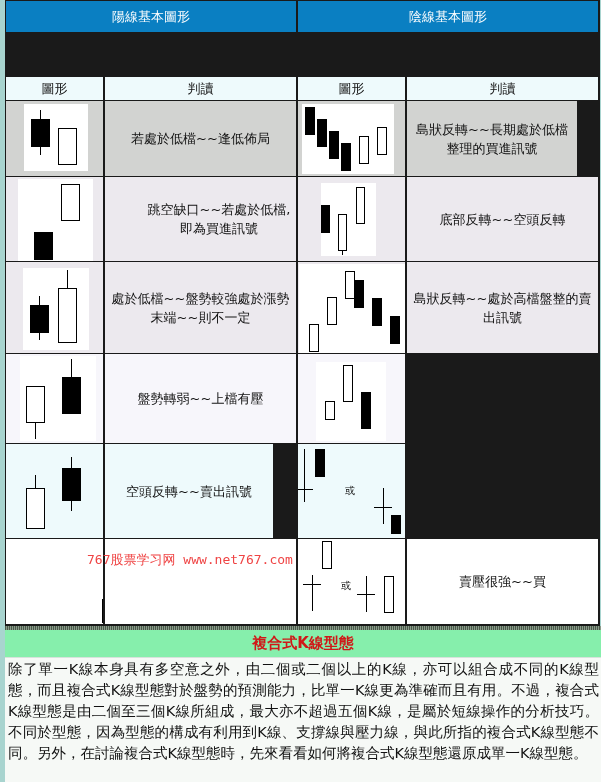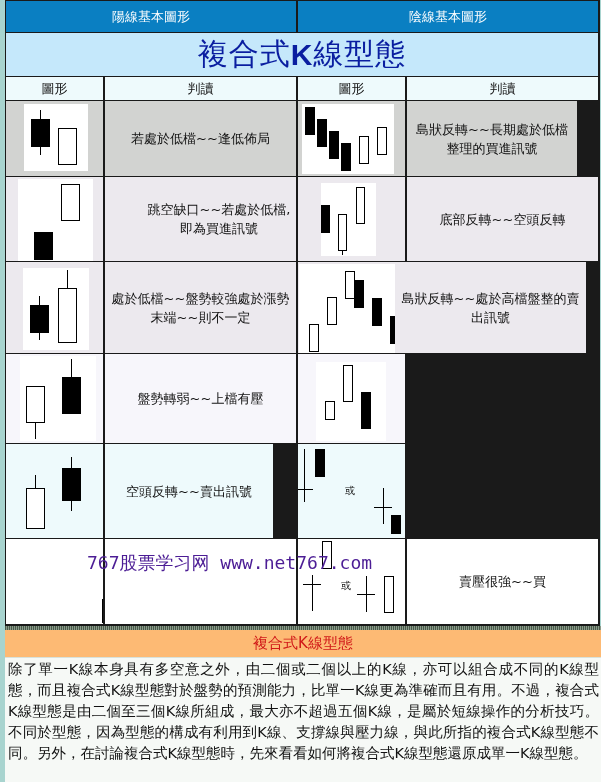--- a/index.html
+++ b/index.html
@@ -24,42 +24,37 @@
   .picbox { position: absolute; background: #ffffff; }
 
   
   .c { position: absolute; }
   .body-b { position: absolute; background: #000; }
   .body-w { position: absolute; background: #fff; border: 1px solid #000; }
   .wick { position: absolute; width: 1px; background: #000; }
   .hline { position: absolute; height: 1px; background: #000; }
   .or { position: absolute; font-size: 10px; color: #111; }
 
-  .watermark { position: absolute; left: 87px; top: 551px; color: #4c1d95; font-family: "DejaVu Sans Mono", "Liberation Mono", monospace; font-size: 18px; white-space: nowrap; letter-spacing: 0px; }
+  .watermark { position: absolute; left: 87px; top: 551px; color: #ef4444; font-family: "DejaVu Sans Mono", "Liberation Mono", monospace; font-size: 13px; white-space: nowrap; letter-spacing: 0px; }
 
   
   .sepbar { position: absolute; left: 5px; top: 626px; width: 596px; height: 4px; background: repeating-linear-gradient(90deg, #4a5a4a 0 1px, #8a9a8a 1px 2px); }
-  .bottom-title { position: absolute; left: 5px; top: 630px; width: 596px; height: 27px; background: #fdba74; color: #d01818; font-size: 15px; font-weight: normal; display: flex; align-items: center; justify-content: center; }
+  .bottom-title { position: absolute; left: 5px; top: 630px; width: 596px; height: 27px; background: #86efac; color: #d01818; font-size: 15px; font-weight: bold; display: flex; align-items: center; justify-content: center; }
   .para { position: absolute; left: 5px; top: 657px; width: 596px; height: 141px; background: #f6f9f6; color: #111; font-size: 14.5px; line-height: 21px; padding: 1px 2px 0 3px; text-align: justify; border-top: 1px solid #d8e2dc; }
 </style>
 </head>
 <body>
 
 <div class="frame"></div>
 
 <div class="grid">
 
   <div class="cell hdr" style="left:293px;top:1px;width:300px;height:31px;">陰線基本圖形</div>
   <div class="cell hdr" style="left:1px;top:1px;width:290px;height:31px;">陽線基本圖形</div>
 
-  <div class="cell title" style="left:1px;top:33px;width:592px;height:43px;">
-    <span>複合式</span>
-      <b>K</b>
-      <span>線型態</span>
-  </div>
 
   <div class="cell sub" style="left:1px;top:77px;width:97px;height:23px;">圖形</div>
   <div class="cell sub" style="left:100px;top:77px;width:191px;height:23px;">判讀</div>
   <div class="cell sub" style="left:293px;top:77px;width:107px;height:23px;">圖形</div>
   <div class="cell sub" style="left:402px;top:77px;width:191px;height:23px;">判讀</div>
 
   <div class="cell g1" style="left:1px;top:101px;width:97px;height:75px;">
     <div class="picbox" style="left:18px;top:3px;width:64px;height:67px;">
       <div class="wick" style="left:16px;top:6px;height:45px;"></div>
       <div class="body-b" style="left:7px;top:15px;width:19px;height:28px;"></div>
@@ -108,21 +103,21 @@
   <div class="cell g2" style="left:293px;top:262px;width:107px;height:91px;">
     <div class="picbox" style="left:1px;top:2px;width:106px;height:89px;">
       <div class="body-w" style="left:10px;top:60px;width:10px;height:28px;"></div>
       <div class="body-w" style="left:28px;top:33px;width:10px;height:28px;"></div>
       <div class="body-w" style="left:46px;top:7px;width:10px;height:28px;"></div>
       <div class="body-b" style="left:55px;top:16px;width:10px;height:28px;"></div>
       <div class="body-b" style="left:73px;top:34px;width:10px;height:28px;"></div>
       <div class="body-b" style="left:91px;top:52px;width:10px;height:28px;"></div>
     </div>
   </div>
-  <div class="cell g2 txt" style="left:390px;top:262px;width:191px;height:91px;">島狀反轉~~處於高檔盤整的賣出訊號</div>
+  <div class="cell g2 txt" style="left:402px;top:262px;width:191px;height:91px;">島狀反轉~~處於高檔盤整的賣出訊號</div>
 
   <div class="cell g3" style="left:1px;top:354px;width:97px;height:89px;">
     <div class="picbox" style="left:14px;top:2px;width:76px;height:85px;">
       <div class="body-w" style="left:6px;top:30px;width:19px;height:37px;"></div>
       <div class="wick" style="left:15px;top:66px;height:17px;"></div>
       <div class="wick" style="left:51px;top:3px;height:20px;"></div>
       <div class="body-b" style="left:42px;top:21px;width:19px;height:37px;"></div>
     </div>
   </div>
   <div class="cell g3 txt" style="left:100px;top:354px;width:191px;height:89px;">盤勢轉弱~~上檔有壓</div>

